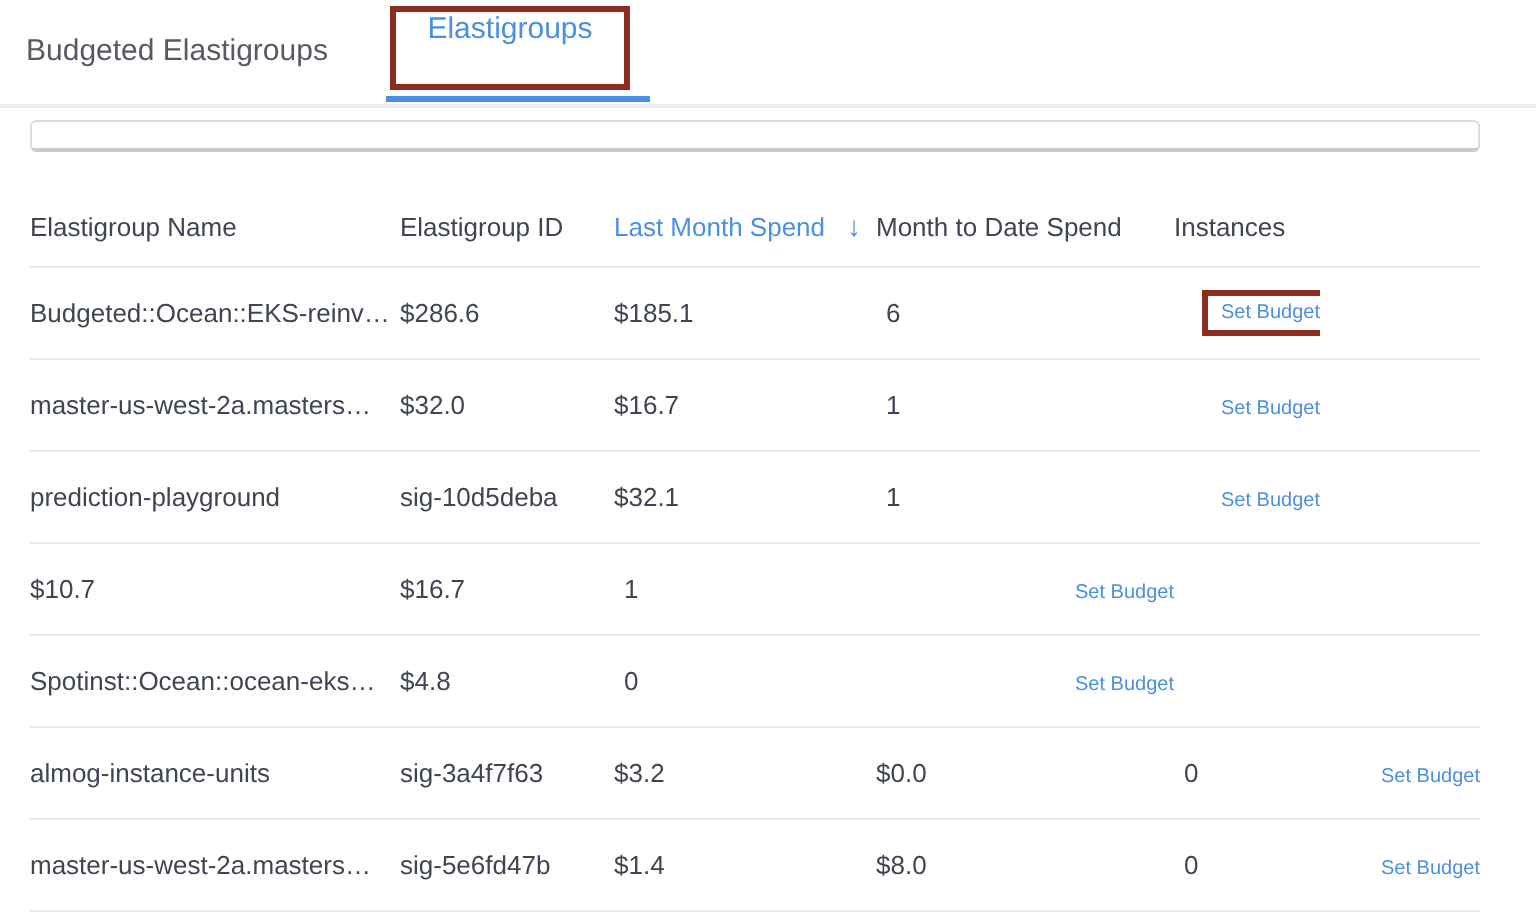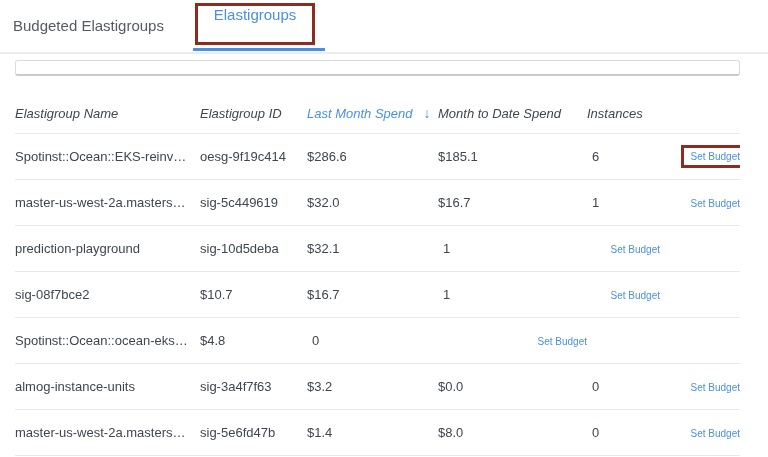--- a/index.html
+++ b/index.html
@@ -35,21 +35,21 @@
   .grid-row{
     display:grid;
     grid-template-columns:185px 107px 131px 149px 73px 1fr;
     align-items:center;
   }
   .thead{
     height:40px;margin-top:17px;
     border-bottom:1px solid #e6e8ea;
     font-size:13px;color:#3f4651;
   }
-  .th{white-space:nowrap;font-style:italic;}
+  .th{white-space:nowrap;}
   .th-sorted{display:flex;align-items:center;gap:11px;color:#4a90e2;}
   .sort-arrow{font-size:14px;color:#4a90e2;line-height:1;}
   .tr{height:45px;border-bottom:1px solid #e6e8ea;font-size:13px;}
   .td{white-space:nowrap;overflow:hidden;}
   .td-instances{padding-left:5px;}
   .td-action{justify-self:end;text-align:right;}
   .action-link{
     color:#4a90e2;font-size:10px;text-decoration:none;cursor:pointer;
     display:inline-block;
   }
@@ -79,53 +79,50 @@
     <div class="th th-sorted">
       <span>Last Month Spend</span>
       <span class="sort-arrow">↓</span>
     </div>
     <div class="th">Month to Date Spend</div>
     <div class="th">Instances</div>
     <div class="th"></div>
   </div>
   <div id="tbody">
   <div class="grid-row tr">
-    <div class="td">Spotinst::Ocean::EKS-reinv…</div>
-    <div class="td">oesg-9f19c414</div>
+    <div class="td">Budgeted::Ocean::EKS-reinv…</div>
     <div class="td">$286.6</div>
     <div class="td">$185.1</div>
     <div class="td td-instances">6</div>
     <div class="td td-action">
       <a class="action-link action-annotated">Set Budget</a>
     </div>
   </div>
 
   <div class="grid-row tr">
     <div class="td">master-us-west-2a.masters…</div>
-    <div class="td">sig-5c449619</div>
     <div class="td">$32.0</div>
     <div class="td">$16.7</div>
     <div class="td td-instances">1</div>
     <div class="td td-action">
       <a class="action-link">Set Budget</a>
     </div>
   </div>
 
   <div class="grid-row tr">
     <div class="td">prediction-playground</div>
     <div class="td">sig-10d5deba</div>
     <div class="td">$32.1</div>
     <div class="td td-instances">1</div>
     <div class="td td-action">
       <a class="action-link">Set Budget</a>
     </div>
   </div>
 
   <div class="grid-row tr">
-    <div class="td">sig-08f7bce2</div>
     <div class="td">$10.7</div>
     <div class="td">$16.7</div>
     <div class="td td-instances">1</div>
     <div class="td td-action">
       <a class="action-link">Set Budget</a>
     </div>
   </div>
 
   <div class="grid-row tr">
     <div class="td">Spotinst::Ocean::ocean-eks…</div>

